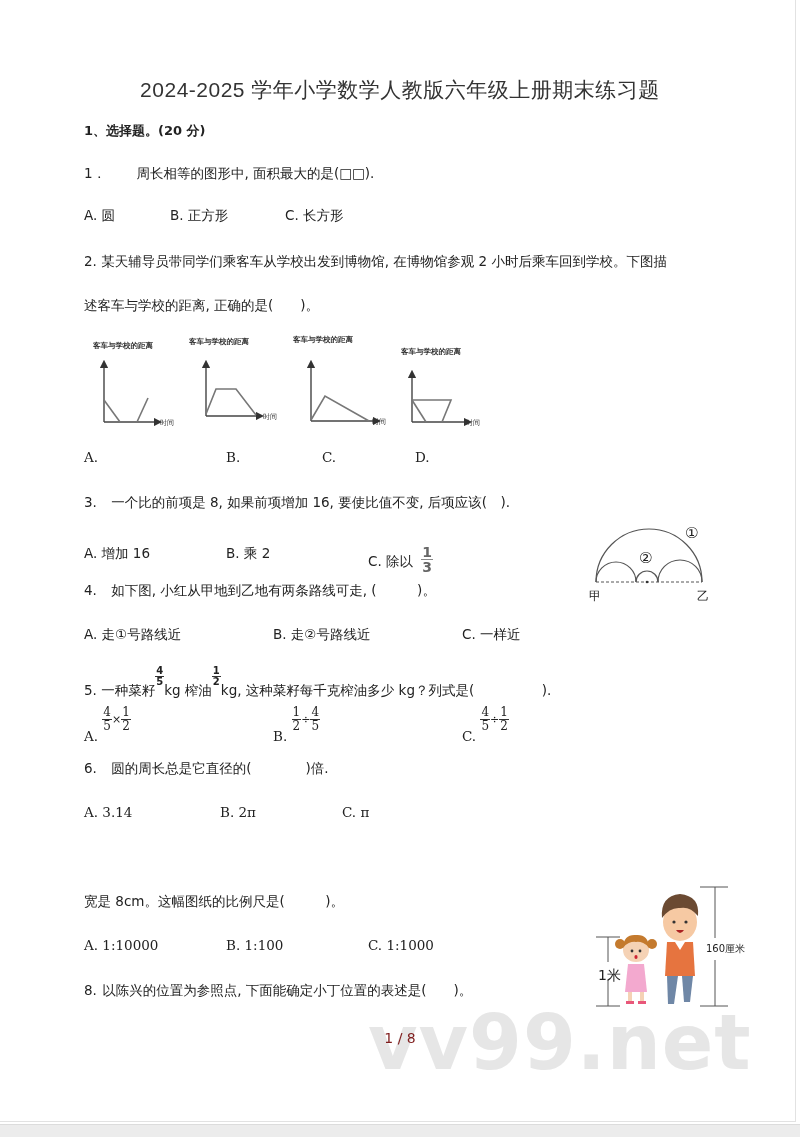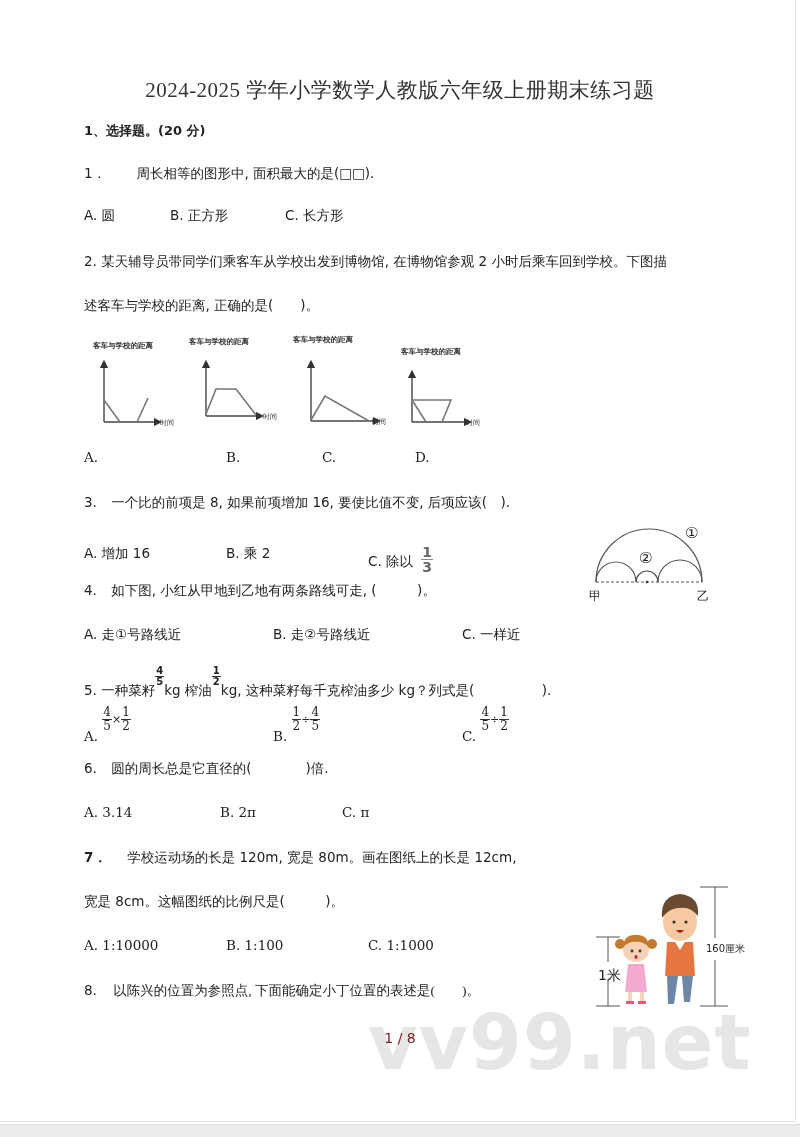--- a/index.html
+++ b/index.html
@@ -5,21 +5,21 @@
   * { margin: 0; padding: 0; box-sizing: border-box; }
   html, body { width: 800px; height: 1137px; background: #ffffff; overflow: hidden; }
   body { font-family: "DejaVu Serif", "Liberation Serif", serif; color: #222; position: relative; }
   .page {
     position: absolute; left: 0; top: 0; width: 796px; height: 1122px;
     background: #ffffff; border-right: 1px solid #e2e2e2; border-bottom: 1px solid #e2e2e2;
   }
   .bottom-bar { position: absolute; left: 0; top: 1124px; width: 800px; height: 13px; background: #ececec; border-top: 1px solid #dcdcdc; }
   .title {
     position: absolute; left: 0; width: 800px; top: 76px; text-align: center;
-    font-family: Liberation Serif, serif; font-size: 21px; color: #333; letter-spacing: 0.5px;
+    font-family: Liberation Sans, sans-serif; font-size: 21px; color: #333; letter-spacing: 0.5px;
   }
   .line { position: absolute; left: 84px; font-size: 13.5px; color: #222; white-space: nowrap; }
   .sans { font-family: "DejaVu Sans", "Liberation Sans", sans-serif; }
   .bold { font-weight: bold; text-align: right; }
   .opt { position: absolute; font-size: 13.5px; white-space: nowrap; color: #222; }
   .frac { display: inline-block; vertical-align: middle; text-align: center; font-size: 12px; line-height: 13px; }
   .frac .num { display: block; border-bottom: 1px solid #333; padding: 0 1px; }
   .frac .den { display: block; padding: 0 1px; }
   .chart-title { position: absolute; font-size: 7.5px; font-weight: bold; font-family: "DejaVu Sans", sans-serif; color: #333; white-space: nowrap; }
   .chart-svg { position: absolute; }
@@ -150,32 +150,28 @@
   </div>
 
   <div class="line sans" style="top:760px;">
     <span>6.</span>
     <span style="margin-left:10px;margin-top:36px;">圆的周长总是它直径的(　　　　)倍.</span>
   </div>
   <div class="opt" style="left:84px;top:804px;">A. 3.14</div>
   <div class="opt" style="left:220px;top:804px;">B. 2π</div>
   <div class="opt" style="left:342px;top:804px;">C. π</div>
 
-  <div class="line sans" style="top:849px;">
-    <span class="bold">7．</span>
-    <span style="margin-left:16px;">学校运动场的长是 120m, 宽是 80m。画在图纸上的长是 12cm,</span>
-  </div>
   <div class="line sans" style="top:893px;">宽是 8cm。这幅图纸的比例尺是(　　　)。</div>
   <div class="opt" style="left:84px;top:937px;">A. 1:10000</div>
   <div class="opt" style="left:226px;top:937px;">B. 1:100</div>
   <div class="opt" style="left:368px;top:937px;">C. 1:1000</div>
 
   <div class="line sans" style="top:982px;">
     <span>8.</span>
-    <span style="margin-left:12px;font-family:Liberation Serif, serif;">以陈兴的位置为参照点, 下面能确定小丁位置的表述是(　　)。</span>
+    <span style="margin-left:1px;">以陈兴的位置为参照点, 下面能确定小丁位置的表述是(　　)。</span>
   </div>
 
   <svg class="chart-svg" style="left:590px;top:880px;" width="170" height="130">
 
     <line x1="6" y1="57" x2="30" y2="57" stroke="#555" stroke-width="1"></line>
     <line x1="18" y1="57" x2="18" y2="82" stroke="#555" stroke-width="1"></line>
     <line x1="18" y1="100" x2="18" y2="126" stroke="#555" stroke-width="1"></line>
     <line x1="6" y1="126" x2="30" y2="126" stroke="#555" stroke-width="1"></line>
 
     <line x1="110" y1="7" x2="138" y2="7" stroke="#555" stroke-width="1"></line>

